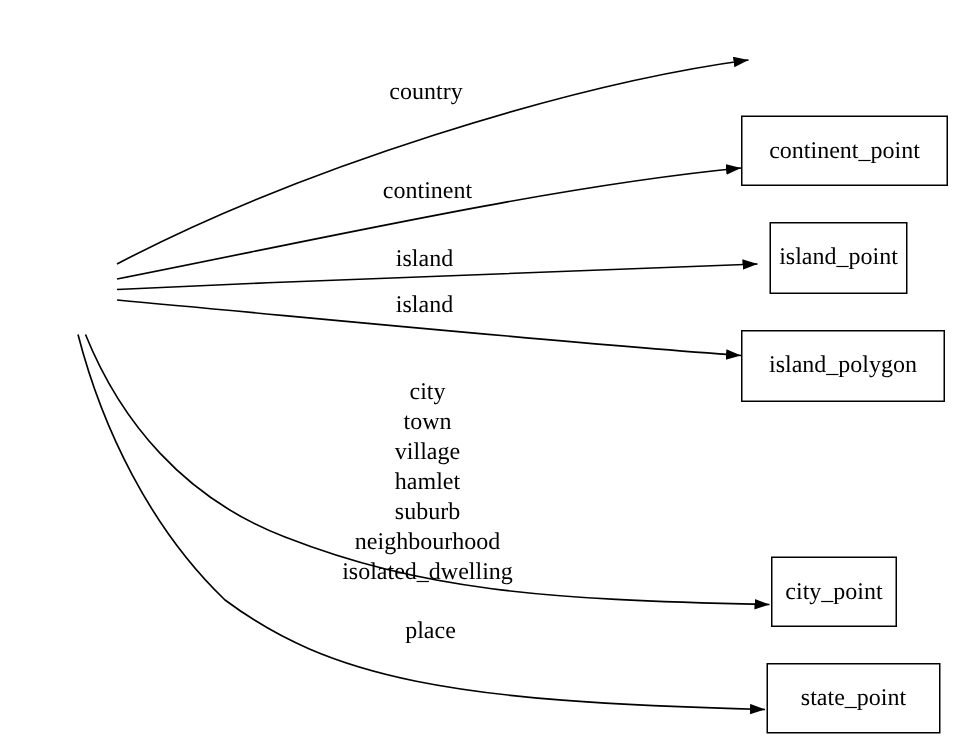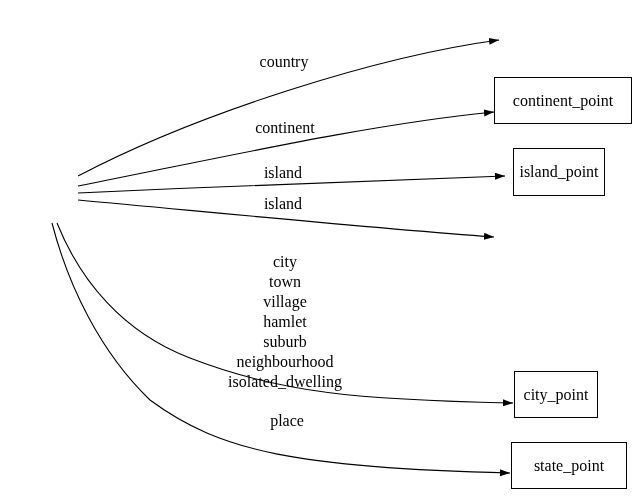--- a/index.html
+++ b/index.html
@@ -73,20 +73,23 @@
 
 
   <div class="node" style="left:494px; top:77px; width:138px; height:47px;">
     <span>continent_point</span>
   </div>
 
   <div class="node" style="left:513px; top:148px; width:92px; height:48px;">
     <span>island_point</span>
   </div>
 
+  <div class="node" style="left:494px; top:220px; width:136px; height:48px;">
+    <span>island_polygon</span>
+  </div>
 
   <div class="node" style="left:514px; top:371px; width:84px; height:47px;">
     <span>city_point</span>
   </div>
 
   <div class="node" style="left:511px; top:442px; width:116px; height:47px;">
     <span>state_point</span>
   </div>
 
   <div class="elabel" style="left:284px; top:62px;">country</div>

